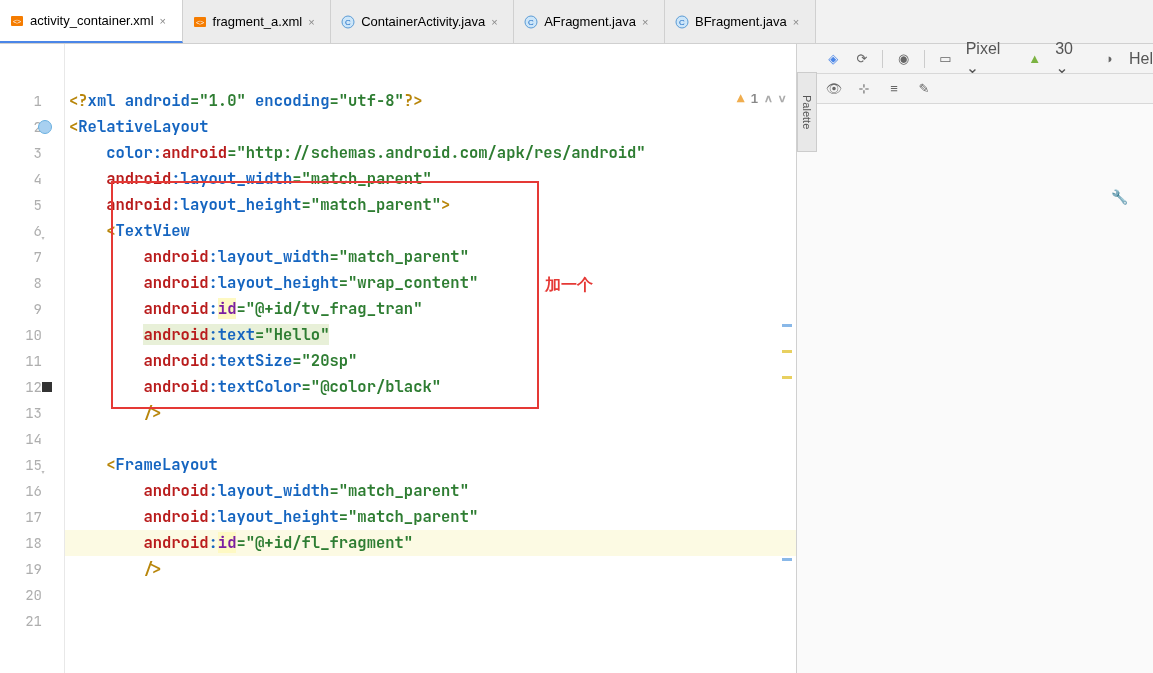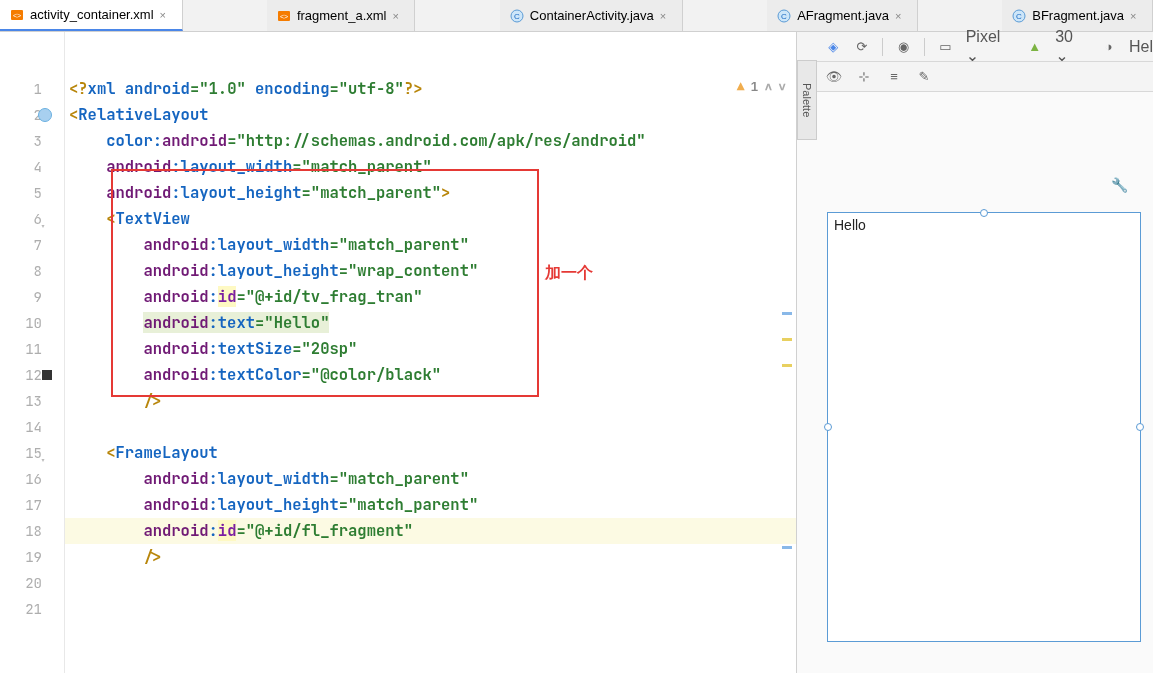--- a/index.html
+++ b/index.html
@@ -10,22 +10,21 @@
   overflow: hidden;
   width: 1153px;
   height: 673px;
 }
 
 
 .tabs {
   display: flex;
   background: #f2f2f2;
   border-bottom: 1px solid #d0d0d0;
-  height: 32px;
-  justify-content: space-between;
+  height: 44px;
 }
 .tab {
   display: flex;
   align-items: center;
   padding: 0 10px;
   border-right: 1px solid #d0d0d0;
   background: #ececec;
   cursor: pointer;
   gap: 6px;
 }
@@ -83,21 +82,21 @@
   position: relative;
 }
 .code-line {
   height: 26px;
   line-height: 26px;
   white-space: pre;
   padding-left: 4px;
 }
 .line-hl { background: #fcfae3; }
 .c-kw { color: #1565c0; }
-.c-ns { color: #701a75; }
+.c-ns { color: #b91c1c; }
 .c-str { color: #2e7d32; font-weight: bold;}
 .c-op { color: #2e7d32; }
 .c-decl { color: #b8860b; }
 .c-purple { color: #7b1fa2; }
 .c-text-hl { background: #e8f0d8; color:#808000;}
 .c-id-hl { background: #fef9c3; }
 
 .red-box {
   position: absolute;
   border: 2px solid #e53935;
@@ -350,20 +349,14 @@
       <span class="tb-icon">≡</span>
       <span class="tb-icon">✎</span>
     </div>
 
     <div class="palette-tab">
         <span>Palette</span>
       </div>
 
     <span class="wrench-icon">🔧</span>
 
-    <div class="device-preview">
-      <div class="handle" style="top:-4px;left:50%;margin-left:-4px"></div>
-      <div class="handle" style="top:50%;left:-4px;margin-top:-4px"></div>
-      <div class="handle" style="top:50%;right:-4px;margin-top:-4px"></div>
-      <div class="preview-hello">Hello</div>
-    </div>
   </div>
 </div>
 
 </body></html>

